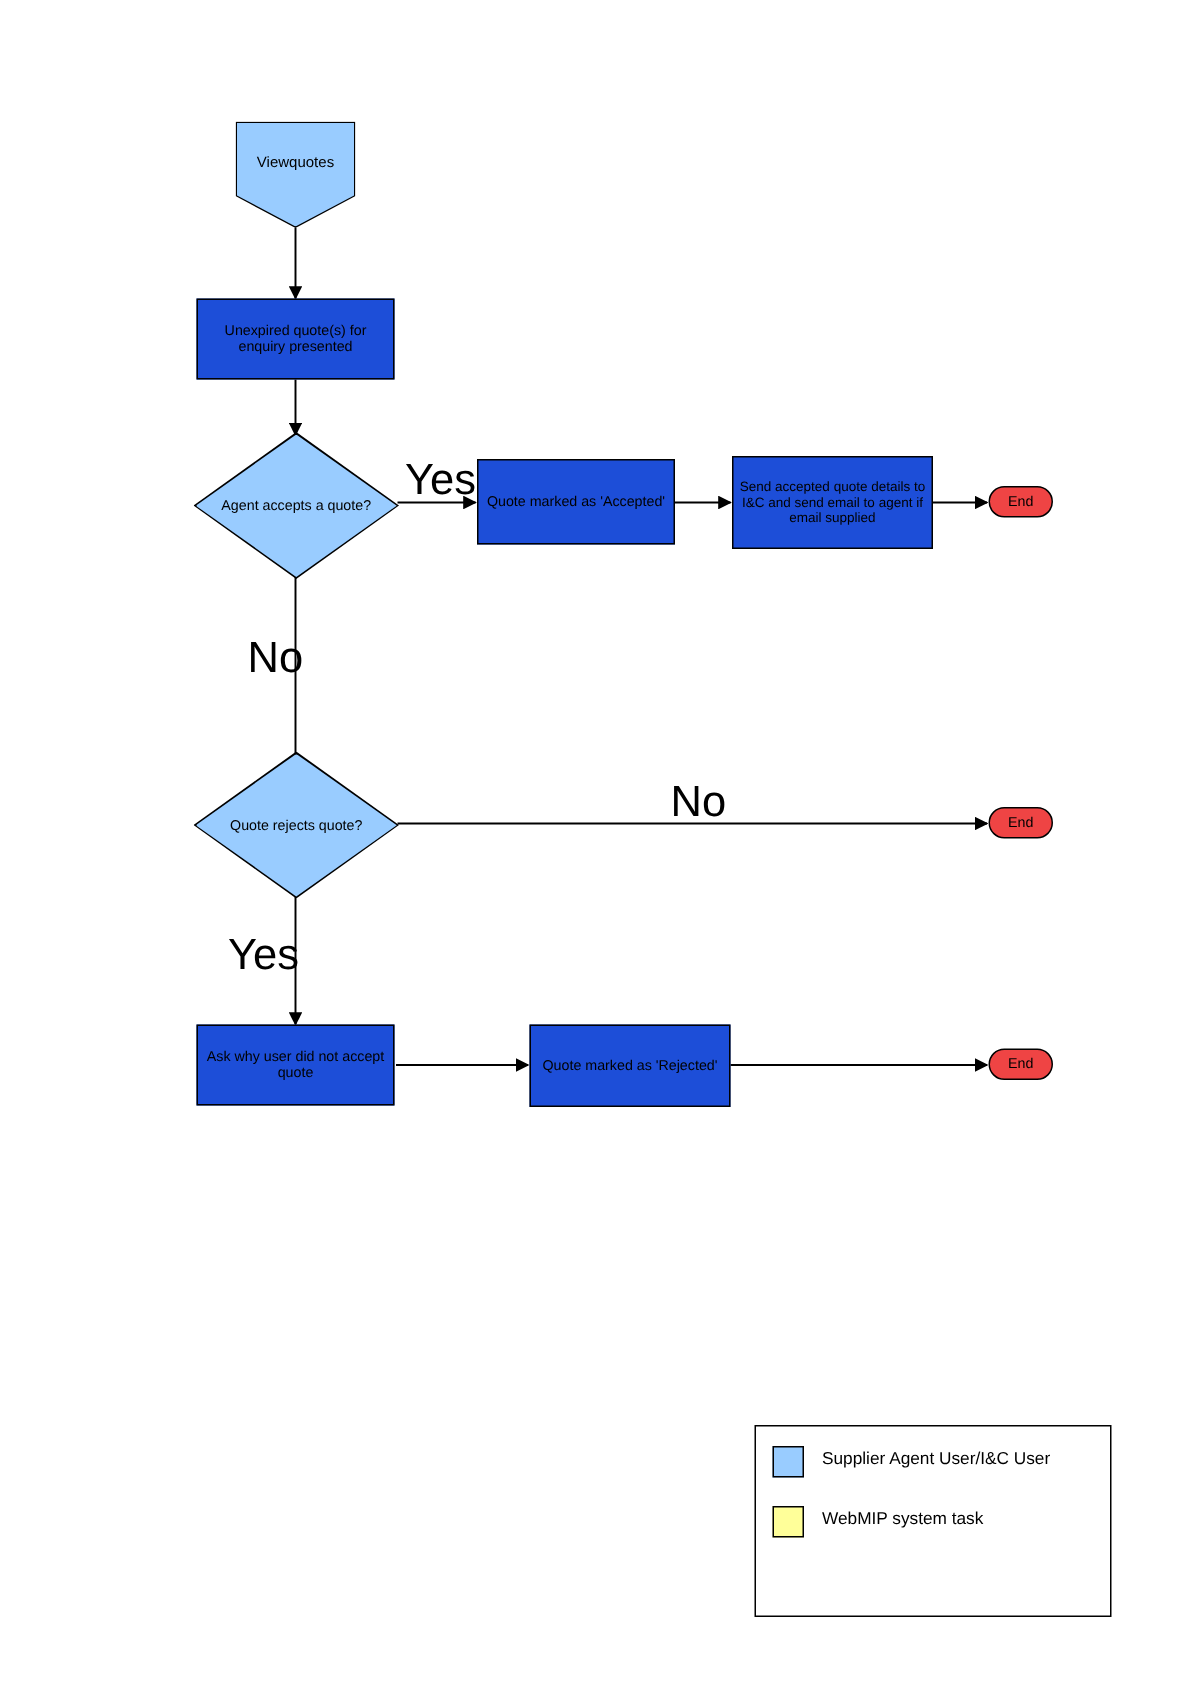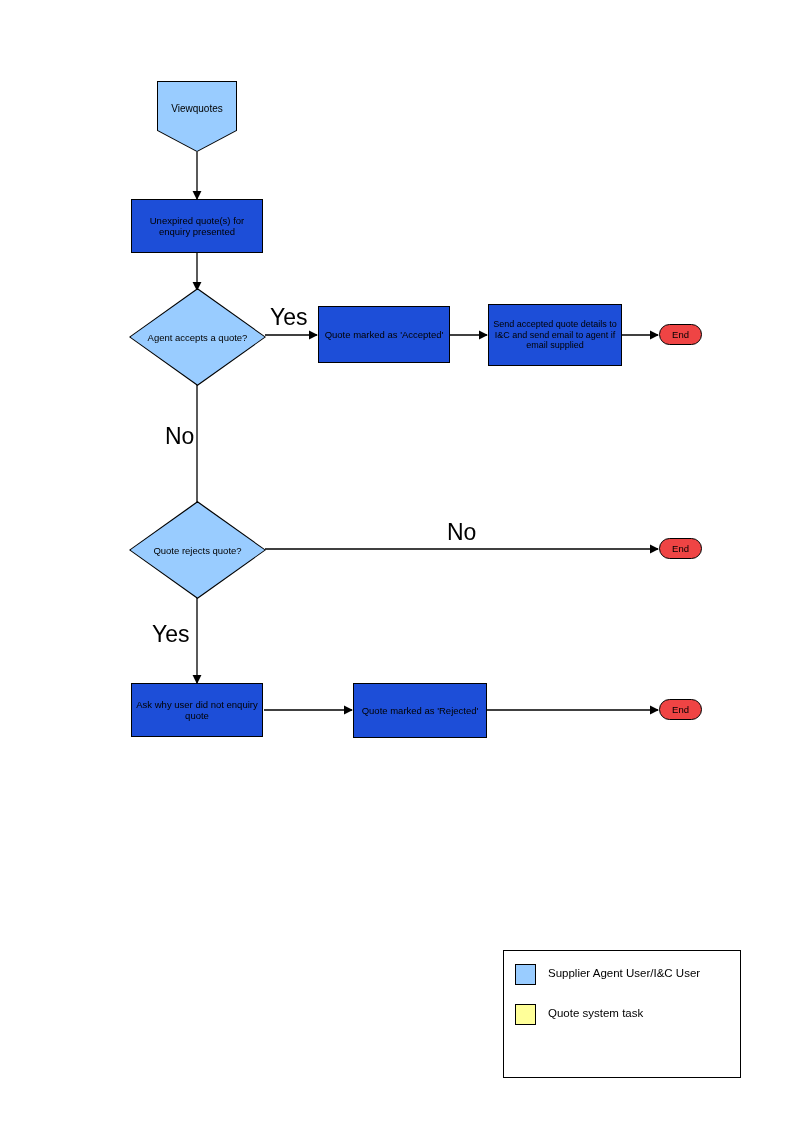--- a/index.html
+++ b/index.html
@@ -79,21 +79,21 @@
   .terminator {
     background: #ef4444;
     border: 1px solid #000000;
     border-radius: 11px;
     font-size: 9.5px;
   }
   
   .edge-label {
     position: absolute;
     color: #000000;
-    font-size: 23px;
+    font-size: 29px;
     line-height: 1;
     white-space: nowrap;
   }
   
   #wires {
     position: absolute;
     left: 0; top: 0;
     width: 794px;
     height: 1123px;
     pointer-events: none;
@@ -207,38 +207,38 @@
 
   <div class="node terminator" style="left:659px; top:538px; width:43px; height:21px;">
     <span>End</span>
   </div>
 
   <div class="edge-label" style="left:152px; top:623px;">
     <span>Yes</span>
   </div>
 
   <div class="node process" style="left:131px; top:683px; width:132px; height:54px;">
-    <span>Ask why user did not enquiry quote</span>
+    <span>Ask why user did not accept quote</span>
   </div>
 
   <div class="node process" style="left:353px; top:683px; width:134px; height:55px;">
     <span>Quote  marked as 'Rejected'</span>
   </div>
 
   <div class="node terminator" style="left:659px; top:699px; width:43px; height:21px;">
     <span>End</span>
   </div>
 
   <div class="legend-box" style="left:503px; top:950px; width:238px; height:128px;">
   </div>
 
   <div class="legend-row" style="left:515px; top:964px; width:220px;">
     <span class="legend-swatch" style="background:#99ccff;"></span>
     <span class="legend-text">Supplier Agent User/I&amp;C User</span>
   </div>
 
   <div class="legend-row" style="left:515px; top:1004px; width:220px;">
     <span class="legend-swatch" style="background:#ffff99;"></span>
-    <span class="legend-text">Quote system task</span>
+    <span class="legend-text">WebMIP system task</span>
   </div>
 
 
 </div>
 
 </body></html>

